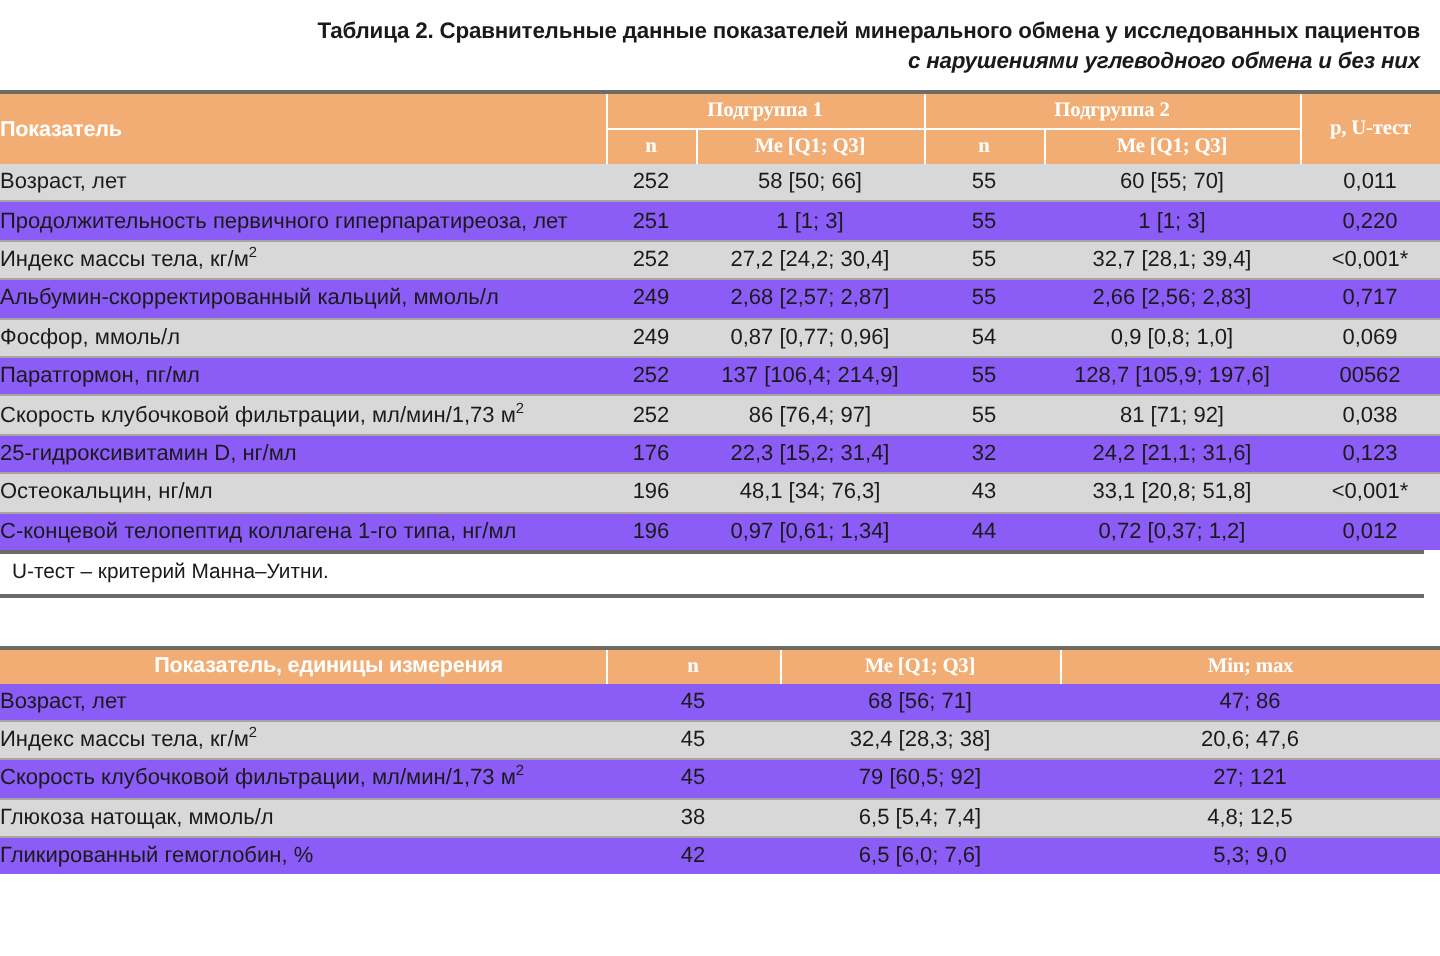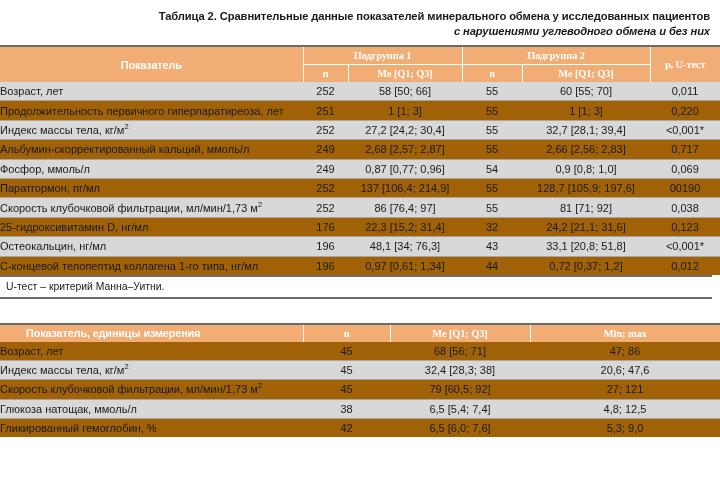--- a/index.html
+++ b/index.html
@@ -53,41 +53,41 @@
     color: #ffffff;
     font-weight: bold;
     font-size: 10.4px;
     text-align: center;
     height: 17px;
     letter-spacing: -0.1px;
   }
   .hdr td.vsep { border-left: 1px solid #ffffff; font-family: Liberation Serif, serif; }
   .hdr td.hsep { border-bottom: 1px solid #ffffff; }
   .hdr td.param {
+    text-align: left;
+    font-size: 10.8px;
+  }
+  .hdr td.param-left {
     text-align: center;
-    font-size: 10.8px;
-  }
-  .hdr td.param-left {
-    text-align: left;
     padding-left: 26px;
     font-size: 10.8px;
   }
 
   
   .rule-top { border-top: 2.2px solid #6e6a65; }
 
   
   .tbl tbody tr td {
     height: 18.4px;
     font-size: 11px;
     color: #1a1a1a;
     border-bottom: 0.8px solid #a8a5a1;
   }
   .tbl tbody tr.gray td { background: #d8d8d8; }
-  .tbl tbody tr.cream td { background: #a16207; }
+  .tbl tbody tr.cream td { background: #8b5cf6; }
   .tbl tbody tr:last-child td { border-bottom: none; }
 
   td.lbl {
     padding-right: 11px;
     white-space: nowrap;
   }
   td.num { text-align: center; }
 
   sup.u { font-size: 7.4px; vertical-align: super; line-height: 0; }
   sub.u { font-size: 7.4px; vertical-align: sub; line-height: 0; }
@@ -183,21 +183,21 @@
           <td class="num">54</td>
           <td class="num">0,9 [0,8; 1,0]</td>
           <td class="num">0,069</td>
         </tr>
         <tr class="cream">
           <td class="lbl">Паратгормон, пг/мл</td>
           <td class="num">252</td>
           <td class="num">137 [106,4; 214,9]</td>
           <td class="num">55</td>
           <td class="num">128,7 [105,9; 197,6]</td>
-          <td class="num">00190</td>
+          <td class="num">00562</td>
         </tr>
         <tr class="gray">
           <td class="lbl">Скорость клубочковой фильтрации, мл/мин/1,73 м<sup class="u">2</sup></td>
           <td class="num">252</td>
           <td class="num">86 [76,4; 97]</td>
           <td class="num">55</td>
           <td class="num">81 [71; 92]</td>
           <td class="num">0,038</td>
         </tr>
         <tr class="cream">

